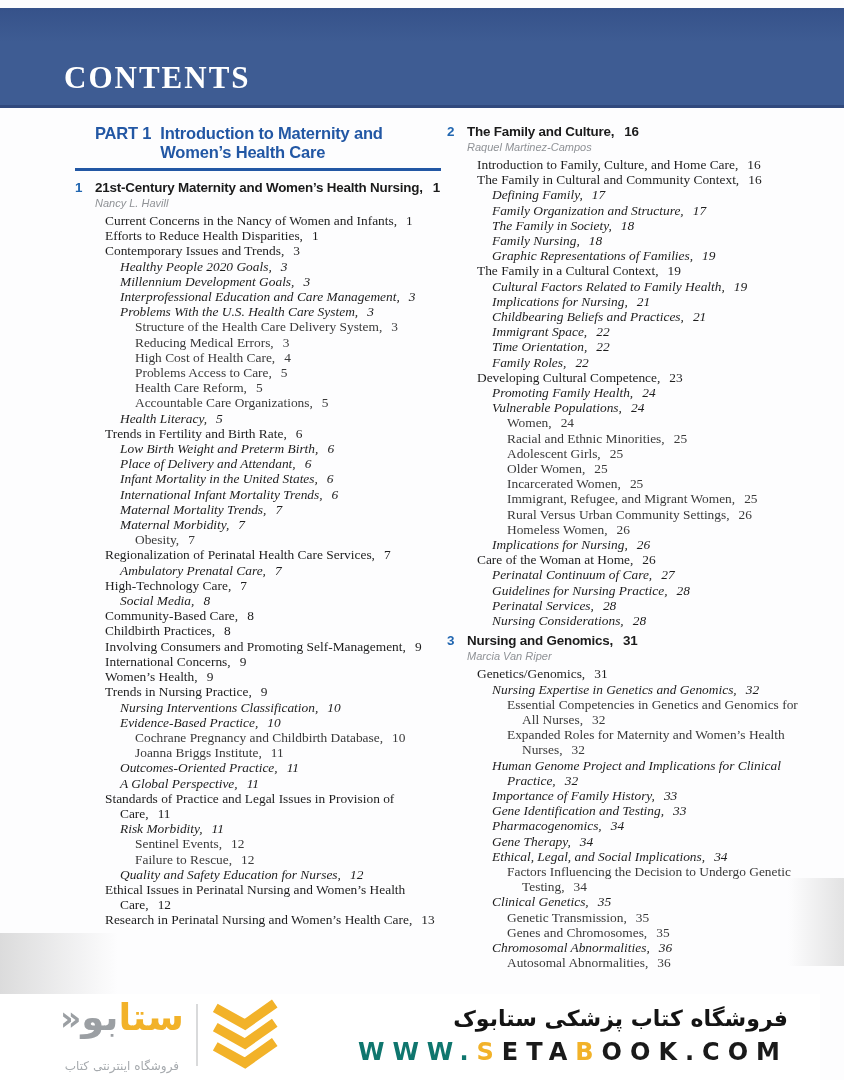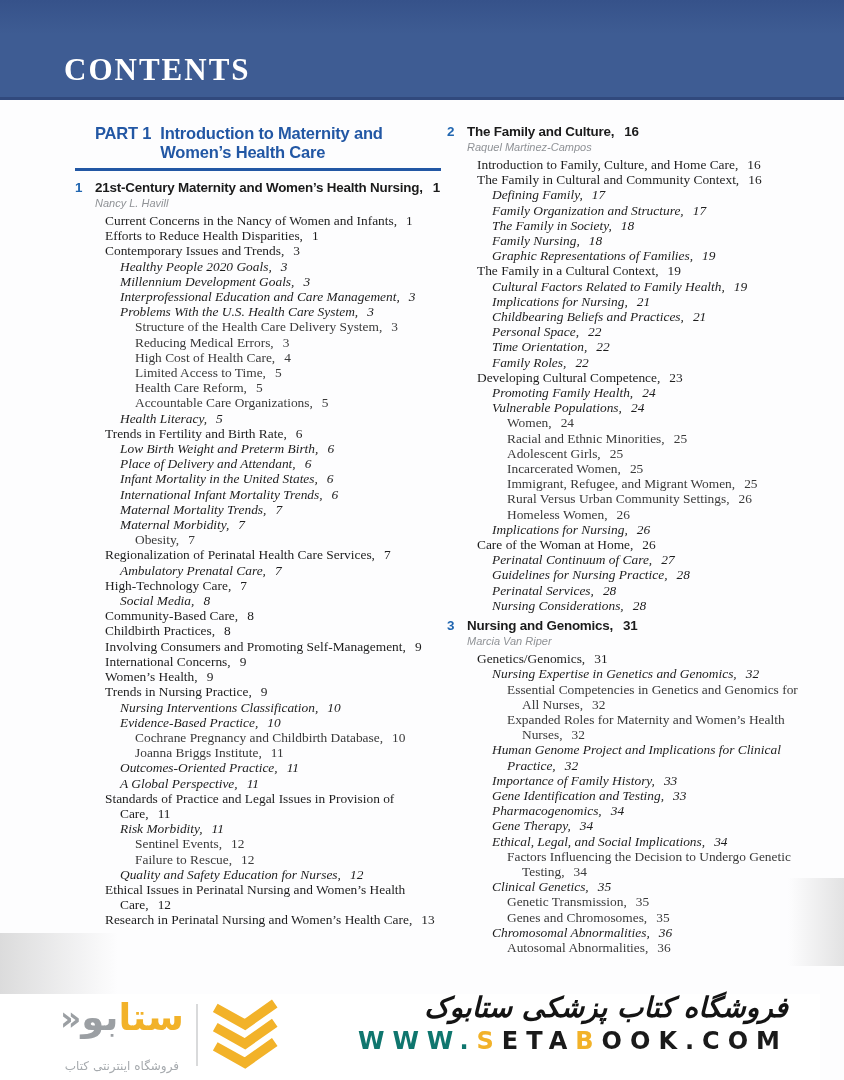--- a/index.html
+++ b/index.html
@@ -1,20 +1,20 @@
 <!DOCTYPE html>
 <html><head>
 <meta charset="utf-8">
 <style>
   html,body { margin:0; padding:0; background:#ffffff; }
   .page { position:relative; width:844px; height:1080px; background:#fdfdfe; overflow:hidden;
           font-family:"Liberation Serif", serif; }
 
   
-  .band { position:absolute; top:0; left:0; width:844px; height:97px;
+  .band { position:absolute; top:8px; left:0; width:844px; height:97px;
           background:linear-gradient(#36528a, #3e5c93 35%); border-bottom:3px solid #31497d;text-align:center; }
   .band h1 { margin:0; position:absolute; left:64px; top:52px;
              font-family:"Liberation Serif", serif; font-weight:bold;
              font-size:31px; letter-spacing:2px; color:#ffffff; }
 
   
   .content { position:absolute; top:124px; left:75px; width:738px; display:flex; gap:6px; }
   .col { width:366px; flex:none; }
 
   .part-head { display:flex; gap:9px; font-family:"Liberation Sans", sans-serif;
@@ -40,38 +40,38 @@
   .lvl3 { padding-left:75px; text-indent:-15px; color:#3a3a3a; }
 
   
   .shadow-left  { position:absolute; left:0; top:933px; width:118px; height:70px; pointer-events:none;
                   background:linear-gradient(to right, rgba(178,178,178,.45), rgba(178,178,178,0)); }
   .shadow-right { position:absolute; right:0; top:878px; width:56px; height:88px; pointer-events:none;
                   background:linear-gradient(to left, rgba(182,182,182,.38), rgba(182,182,182,0)); }
 
   
   .footer { position:absolute; left:0; bottom:0; width:820px; height:86px;
-            display:flex; justify-content:space-between; 
+            display:flex; justify-content:space-between; align-items:center;
             padding:0 32px 4px 60px; box-sizing:border-box; background:#ffffff; }
   .logo { display:flex; align-items:center; gap:12px; }
   .logo-text { text-align:center; }
   .logo-word { font-family:"DejaVu Sans", sans-serif; font-weight:bold; font-size:37px;
                line-height:40px; direction:rtl; }
   .lw-yellow { color:#f2b229; }
   .lw-gray { color:#9b9fa3; }
   .lw-guillemet { font-size:33px; }
   .logo-tagline { font-family:"DejaVu Sans", sans-serif; font-size:12px; color:#a6aaae;
                   margin-top:20px; direction:rtl; }
   .logo-divider { width:2px; height:62px; background:#d9dadb; }
   .logo-chevrons { width:70px; height:76px; }
   .logo-chevrons polyline { fill:none; stroke:#f2b229; stroke-width:11; }
 
   .brand { text-align:right; }
-  .brand-fa { font-family:"DejaVu Sans", sans-serif; font-weight:bold; font-size:28px;
-              color:#141414; direction:rtl; line-height:28px;font-style:italic; }
+  .brand-fa { font-family:"DejaVu Sans", sans-serif; font-weight:bold; font-size:22px;
+              color:#141414; direction:rtl; line-height:28px; }
   .brand-url { font-family:"DejaVu Sans", sans-serif; font-weight:bold; font-size:24px;
                letter-spacing:8px; margin-top:5px; white-space:nowrap; }
 </style>
 </head>
 <body>
 
 <div class="page">
 
   <header class="band">
     <h1>CONTENTS</h1>
@@ -95,21 +95,21 @@
               <div class="entry lvl1"><span class="t">Current Concerns in the Nancy of Women and Infants,</span><span class="pg">1</span></div>
               <div class="entry lvl1"><span class="t">Efforts to Reduce Health Disparities,</span><span class="pg">1</span></div>
               <div class="entry lvl1"><span class="t">Contemporary Issues and Trends,</span><span class="pg">3</span></div>
               <div class="entry lvl2"><span class="t">Healthy People 2020 Goals,</span><span class="pg">3</span></div>
               <div class="entry lvl2"><span class="t">Millennium Development Goals,</span><span class="pg">3</span></div>
               <div class="entry lvl2"><span class="t">Interprofessional Education and Care Management,</span><span class="pg">3</span></div>
               <div class="entry lvl2"><span class="t">Problems With the U.S. Health Care System,</span><span class="pg">3</span></div>
               <div class="entry lvl3"><span class="t">Structure of the Health Care Delivery System,</span><span class="pg">3</span></div>
               <div class="entry lvl3"><span class="t">Reducing Medical Errors,</span><span class="pg">3</span></div>
               <div class="entry lvl3"><span class="t">High Cost of Health Care,</span><span class="pg">4</span></div>
-              <div class="entry lvl3"><span class="t">Limited Access to Time,</span><span class="pg">5</span></div>
+              <div class="entry lvl3"><span class="t">Problems Access to Care,</span><span class="pg">5</span></div>
               <div class="entry lvl3"><span class="t">Health Care Reform,</span><span class="pg">5</span></div>
               <div class="entry lvl3"><span class="t">Accountable Care Organizations,</span><span class="pg">5</span></div>
               <div class="entry lvl2"><span class="t">Health Literacy,</span><span class="pg">5</span></div>
               <div class="entry lvl1"><span class="t">Trends in Fertility and Birth Rate,</span><span class="pg">6</span></div>
               <div class="entry lvl2"><span class="t">Low Birth Weight and Preterm Birth,</span><span class="pg">6</span></div>
               <div class="entry lvl2"><span class="t">Place of Delivery and Attendant,</span><span class="pg">6</span></div>
               <div class="entry lvl2"><span class="t">Infant Mortality in the United States,</span><span class="pg">6</span></div>
               <div class="entry lvl2"><span class="t">International Infant Mortality Trends,</span><span class="pg">6</span></div>
               <div class="entry lvl2"><span class="t">Maternal Mortality Trends,</span><span class="pg">7</span></div>
               <div class="entry lvl2"><span class="t">Maternal Morbidity,</span><span class="pg">7</span></div>
@@ -154,29 +154,30 @@
               <div class="entry lvl1"><span class="t">The Family in Cultural and Community Context,</span><span class="pg">16</span></div>
               <div class="entry lvl2"><span class="t">Defining Family,</span><span class="pg">17</span></div>
               <div class="entry lvl2"><span class="t">Family Organization and Structure,</span><span class="pg">17</span></div>
               <div class="entry lvl2"><span class="t">The Family in Society,</span><span class="pg">18</span></div>
               <div class="entry lvl2"><span class="t">Family Nursing,</span><span class="pg">18</span></div>
               <div class="entry lvl2"><span class="t">Graphic Representations of Families,</span><span class="pg">19</span></div>
               <div class="entry lvl1"><span class="t">The Family in a Cultural Context,</span><span class="pg">19</span></div>
               <div class="entry lvl2"><span class="t">Cultural Factors Related to Family Health,</span><span class="pg">19</span></div>
               <div class="entry lvl2"><span class="t">Implications for Nursing,</span><span class="pg">21</span></div>
               <div class="entry lvl2"><span class="t">Childbearing Beliefs and Practices,</span><span class="pg">21</span></div>
-              <div class="entry lvl2"><span class="t">Personal Space,</span><span class="pg">22</span></div>
+              <div class="entry lvl2"><span class="t">Immigrant Space,</span><span class="pg">22</span></div>
               <div class="entry lvl2"><span class="t">Time Orientation,</span><span class="pg">22</span></div>
               <div class="entry lvl2"><span class="t">Family Roles,</span><span class="pg">22</span></div>
               <div class="entry lvl1"><span class="t">Developing Cultural Competence,</span><span class="pg">23</span></div>
               <div class="entry lvl2"><span class="t">Promoting Family Health,</span><span class="pg">24</span></div>
               <div class="entry lvl2"><span class="t">Vulnerable Populations,</span><span class="pg">24</span></div>
               <div class="entry lvl3"><span class="t">Women,</span><span class="pg">24</span></div>
               <div class="entry lvl3"><span class="t">Racial and Ethnic Minorities,</span><span class="pg">25</span></div>
               <div class="entry lvl3"><span class="t">Adolescent Girls,</span><span class="pg">25</span></div>
+              <div class="entry lvl3"><span class="t">Older Women,</span><span class="pg">25</span></div>
               <div class="entry lvl3"><span class="t">Incarcerated Women,</span><span class="pg">25</span></div>
               <div class="entry lvl3"><span class="t">Immigrant, Refugee, and Migrant Women,</span><span class="pg">25</span></div>
               <div class="entry lvl3"><span class="t">Rural Versus Urban Community Settings,</span><span class="pg">26</span></div>
               <div class="entry lvl3"><span class="t">Homeless Women,</span><span class="pg">26</span></div>
               <div class="entry lvl2"><span class="t">Implications for Nursing,</span><span class="pg">26</span></div>
               <div class="entry lvl1"><span class="t">Care of the Woman at Home,</span><span class="pg">26</span></div>
               <div class="entry lvl2"><span class="t">Perinatal Continuum of Care,</span><span class="pg">27</span></div>
               <div class="entry lvl2"><span class="t">Guidelines for Nursing Practice,</span><span class="pg">28</span></div>
               <div class="entry lvl2"><span class="t">Perinatal Services,</span><span class="pg">28</span></div>
               <div class="entry lvl2"><span class="t">Nursing Considerations,</span><span class="pg">28</span></div>

